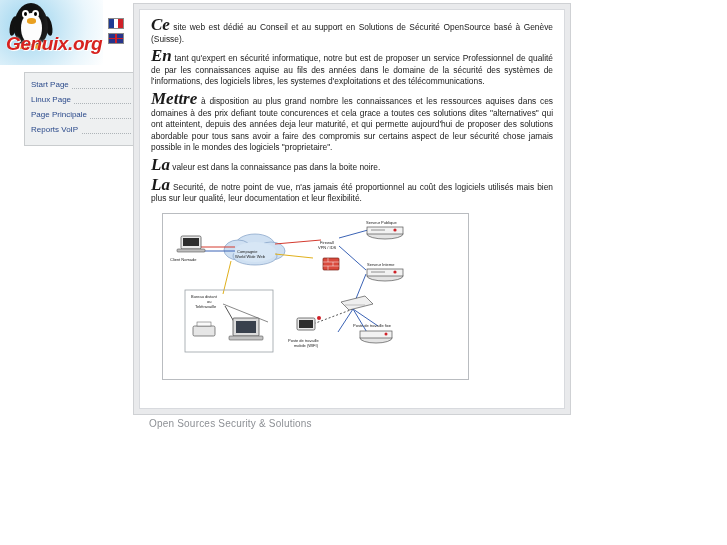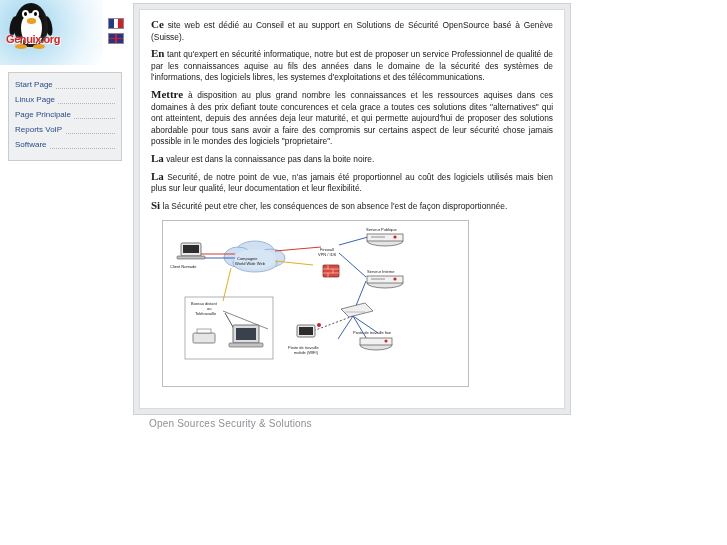--- a/index.html
+++ b/index.html
@@ -97,22 +97,23 @@
     border-radius: 50%;
   }
   .peng-arm.l { left: 10px; transform: rotate(12deg); }
   .peng-arm.r { left: 45px; transform: rotate(-12deg); }
 
   #logo-text {
     position: absolute;
     left: 6px;
     top: 33px;
     width: 96px;
-    font-size: 11px;
+    font-size: 19px;
     font-weight: bold;
+    font-style: italic;
     color: #d7221f;
     text-shadow: 1px 1px 0 #ffffff, 0 0 2px #ffffff;
     letter-spacing: -0.4px;
     white-space: nowrap;
   }
 
   
   #flags {
     position: absolute;
     left: 108px;
@@ -144,21 +145,21 @@
     left: 0; top: 0; right: 0; bottom: 0;
     background:
       linear-gradient(to bottom, transparent 46%, #ffffff 46% 54%, transparent 54%),
       linear-gradient(to right, transparent 46%, #ffffff 46% 54%, transparent 54%);
     z-index: -1;
   }
 
   
   #sidebar {
     position: absolute;
-    left: 8px;
+    left: 24px;
     top: 72px;
     width: 114px;
     background: #eef0f1;
     border: 1px solid #c9ccce;
     padding: 4px 0 8px 0;
     box-sizing: border-box;
   }
   .nav-item {
     display: block;
     position: relative;
@@ -208,22 +209,23 @@
     overflow: hidden;
   }
   .para {
     font-size: 8.4px;
     line-height: 11.6px;
     color: #1a1a1a;
     text-align: justify;
     margin: 0 0 5px 0;
   }
   .para .dropcap {
-    font-size: 11px;
+    font-size: 17px;
     font-weight: bold;
+    font-style: italic;
     font-family: "Liberation Serif", serif;
   }
 
   
   #diagram {
     position: relative;
     margin: 8px 0 0 11px;
     width: 305px;
     height: 165px;
     background: #ffffff;
@@ -267,37 +269,35 @@
   <div id="flags">
     <a class="flag flag-fr" href="#"></a>
     <a class="flag flag-gb" href="#"></a>
   </div>
 
   <div id="sidebar">
     <a class="nav-item" href="#"><span class="nav-label">Start Page</span></a>
     <a class="nav-item" href="#"><span class="nav-label">Linux Page</span></a>
     <a class="nav-item" href="#"><span class="nav-label">Page Principale</span></a>
     <a class="nav-item" href="#"><span class="nav-label">Reports VoIP</span></a>
-    <a class="nav-item" href="#"><span class="nav-label">Software</span></a>
   </div>
 
   <div id="content-outer">
     <div id="content-inner">
 
       <p class="para"><span class="dropcap">Ce</span><span> site web est dédié au Conseil et au support en Solutions de Sécurité OpenSource basé à Genève (Suisse).</span></p>
 
       <p class="para"><span class="dropcap">En</span><span> tant qu'expert en sécurité informatique, notre but est de proposer un service Professionnel de qualité de par les connaissances aquise au fils des années dans le domaine de la sécurité des systèmes de l'informations, des logiciels libres, les systemes d'exploitations et des télécommunications.</span></p>
 
       <p class="para"><span class="dropcap">Mettre</span><span> à disposition au plus grand nombre les connaissances et les ressources aquises dans ces domaines à des prix defiant toute concurences et cela grace a toutes ces solutions dites "alternatives" qui ont atteintent, depuis des années deja leur maturité, et qui permette aujourd'hui de proposer des solutions abordable pour tous sans avoir a faire des compromis sur certains aspect de leur sécurité chose jamais possible in le mondes des logiciels "proprietaire".</span></p>
 
       <p class="para"><span class="dropcap">La</span><span> valeur est dans la connaissance pas dans la boite noire.</span></p>
 
       <p class="para"><span class="dropcap">La</span><span> Securité, de notre point de vue, n'as jamais été proportionnel au coût des logiciels utilisés mais bien plus sur leur qualité, leur documentation et leur flexibilité.</span></p>
 
-      <p class="para"><span class="dropcap">Si</span><span> la Sécurité peut etre cher, les conséquences de son absence l'est de façon disproportionnée.</span></p>
 
       <div id="diagram">
         <svg width="305" height="165" viewBox="0 0 305 165" xmlns="http://www.w3.org/2000/svg">
           <rect x="0" y="0" width="305" height="165" fill="#ffffff"></rect>
 
           <g>
             <ellipse cx="92" cy="32" rx="20" ry="12" fill="#cfe0f2" stroke="#7f9ec4" stroke-width="0.7"></ellipse>
             <ellipse cx="75" cy="36" rx="14" ry="10" fill="#cfe0f2" stroke="#7f9ec4" stroke-width="0.7"></ellipse>
             <ellipse cx="108" cy="37" rx="14" ry="9" fill="#cfe0f2" stroke="#7f9ec4" stroke-width="0.7"></ellipse>
             <ellipse cx="92" cy="42" rx="22" ry="9" fill="#cfe0f2" stroke="#7f9ec4" stroke-width="0.7"></ellipse>

